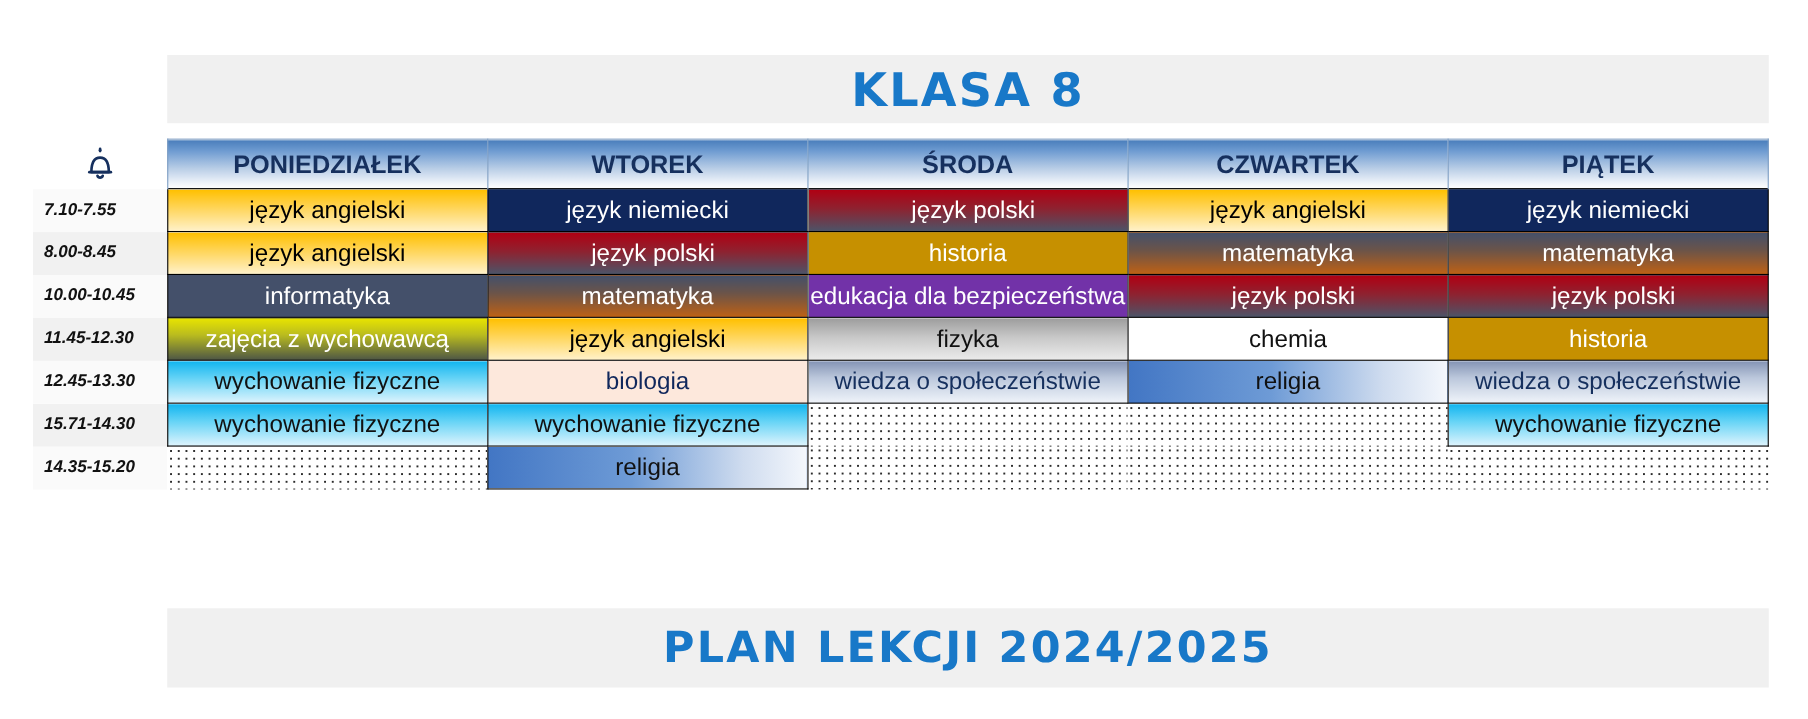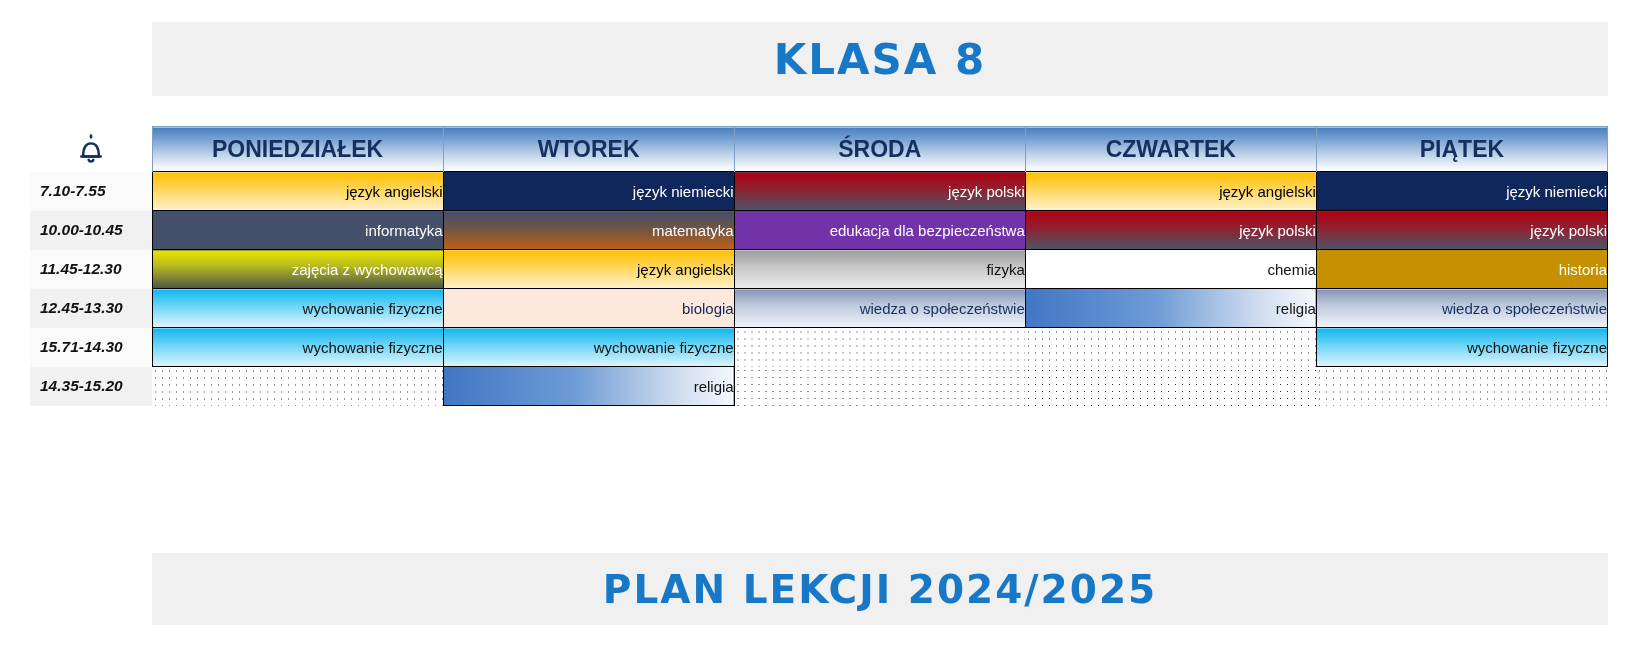--- a/index.html
+++ b/index.html
@@ -11,21 +11,21 @@
     position:relative;
   }
 
   
   .banner{
     position:absolute;
     left:152px;width:1456px;
     background:#f0f0f0;
     display:flex;align-items:center;justify-content:center;
   }
-  #banner-top{top:22px;height:74px;}
+  #banner-top{top:50px;height:62px;}
   #banner-bottom{top:553px;height:72px;}
   .banner-text{
     font-family:"DejaVu Sans", sans-serif;
     font-weight:bold;
     color:#1878c8;
     letter-spacing:2px;
   }
   #title-klasa{font-size:42px;}
   #title-plan{font-size:39px;}
 
@@ -63,22 +63,22 @@
 
   
   .bell-wrap{display:flex;align-items:center;justify-content:center;height:44px;}
   .bell-wrap svg{display:block;}
 
   
   tbody td{
     padding:0;margin:0;
     height:38px;
     vertical-align:middle;
-    text-align:right;
-    font-size:15px;
+    text-align:center;
+    font-size:22px;
     border:1px solid #000000;
     overflow:hidden;
     white-space:nowrap;
   }
   td.time-cell{
     border:none;
     background:#ffffff;
     font-style:italic;
     font-weight:bold;
     font-size:15.5px;
@@ -152,20 +152,28 @@
   <tbody id="timetable-body">
       <tr>
         <td class="time-cell">7.10-7.55</td>
         <td class="f-angielski">język angielski</td>
         <td class="f-niemiecki">język niemiecki</td>
         <td class="f-polski">język polski</td>
         <td class="f-angielski">język angielski</td>
         <td class="f-niemiecki">język niemiecki</td>
       </tr>
       <tr>
+        <td class="time-cell">8.00-8.45</td>
+        <td class="f-angielski">język angielski</td>
+        <td class="f-polski">język polski</td>
+        <td class="f-historia">historia</td>
+        <td class="f-matematyka">matematyka</td>
+        <td class="f-matematyka">matematyka</td>
+      </tr>
+      <tr>
         <td class="time-cell">10.00-10.45</td>
         <td class="f-informatyka">informatyka</td>
         <td class="f-matematyka">matematyka</td>
         <td class="f-edb">edukacja dla bezpieczeństwa</td>
         <td class="f-polski">język polski</td>
         <td class="f-polski">język polski</td>
       </tr>
       <tr>
         <td class="time-cell">11.45-12.30</td>
         <td class="f-wychowawca">zajęcia z wychowawcą</td>

